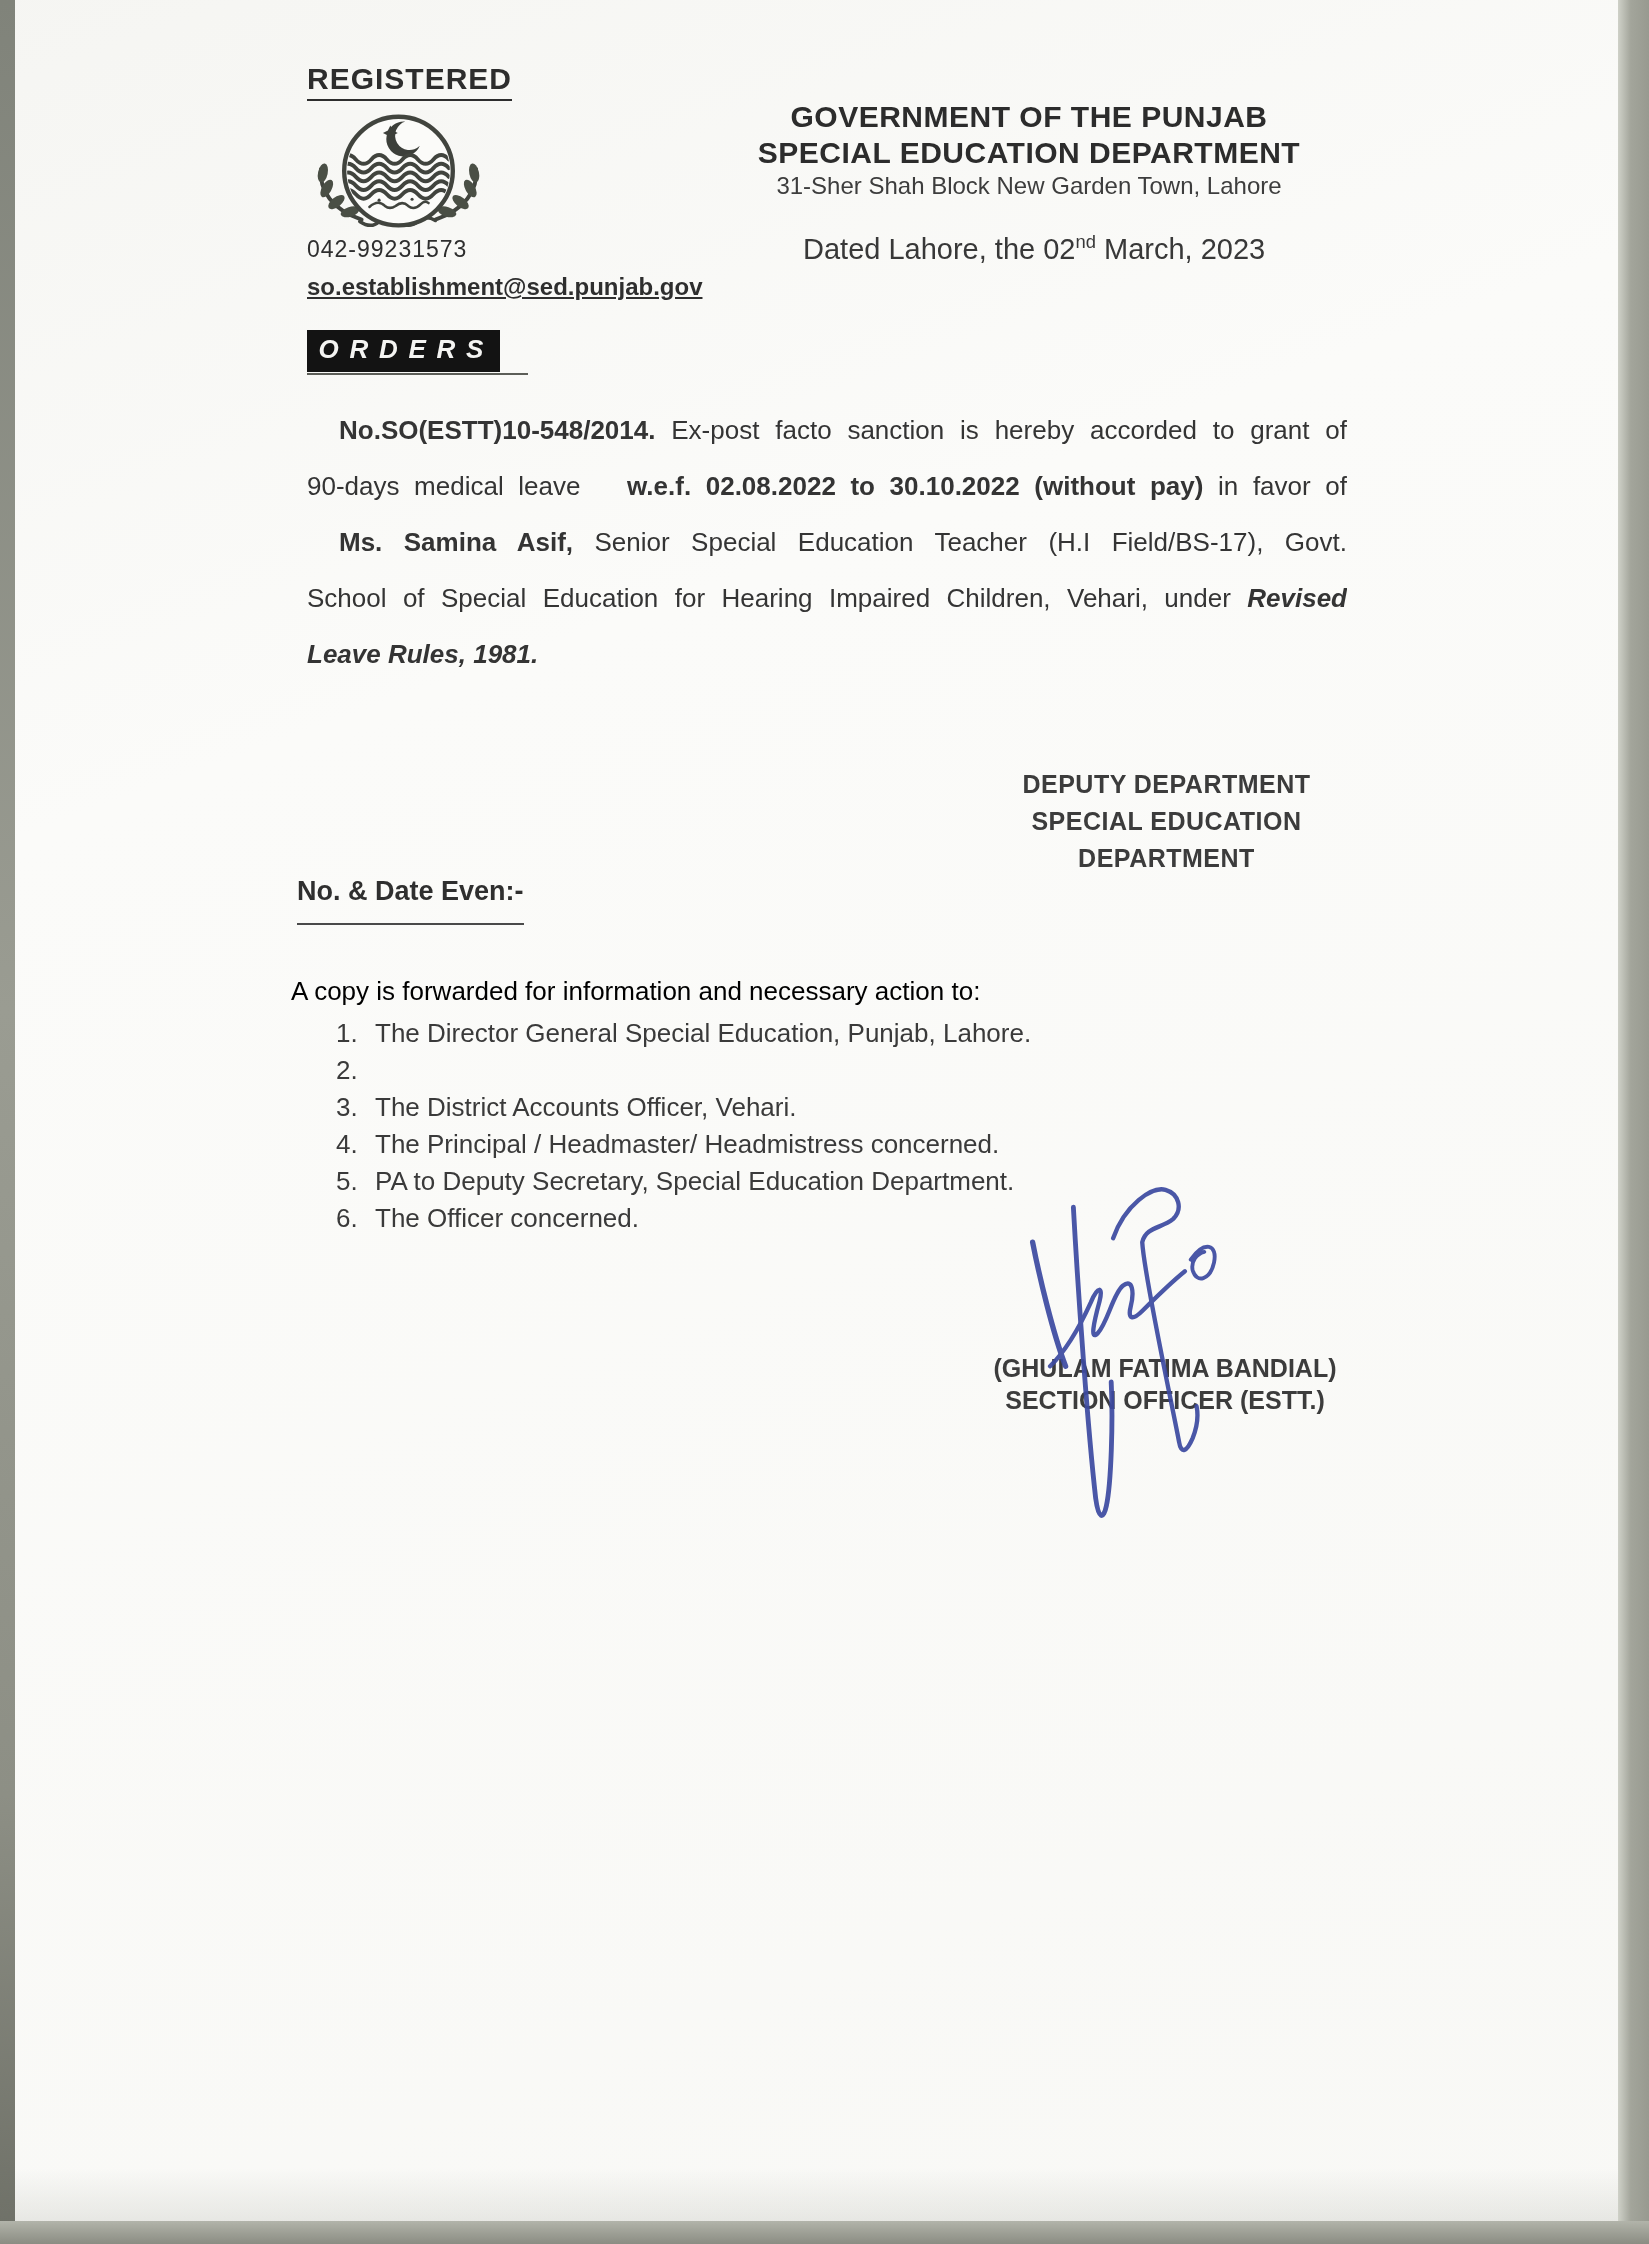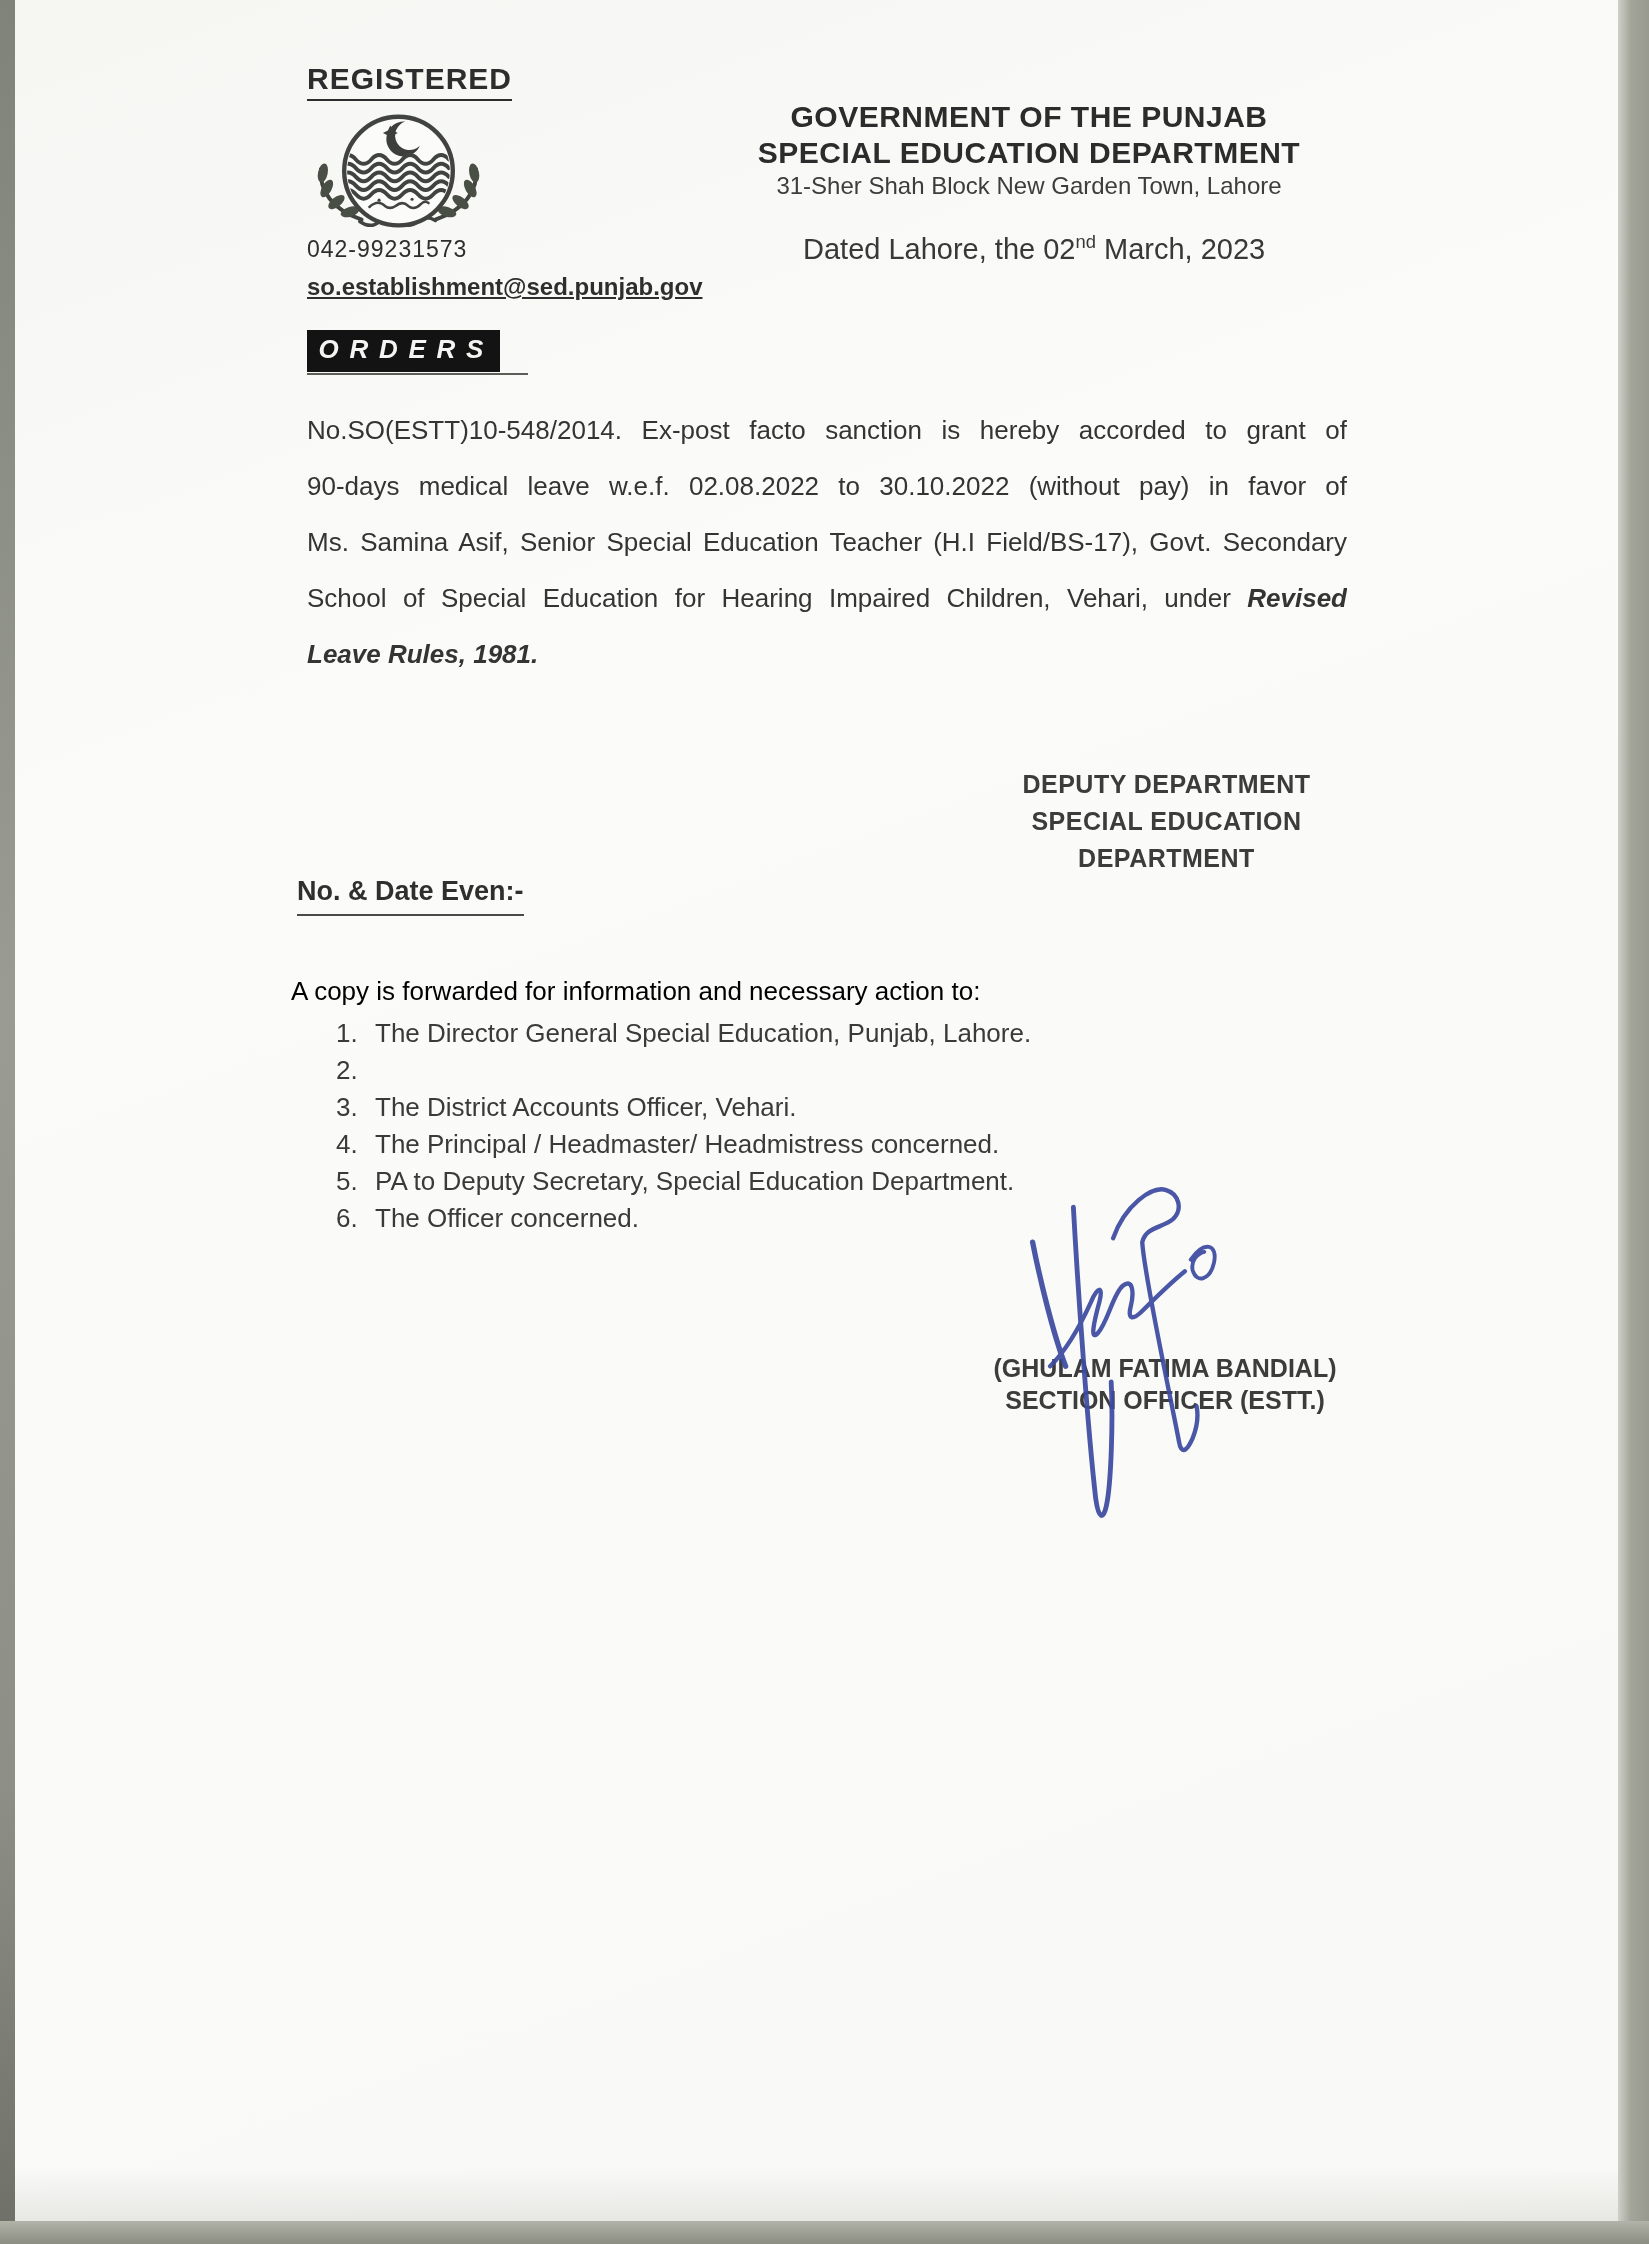--- a/index.html
+++ b/index.html
@@ -67,30 +67,30 @@
     letter-spacing: 10.7px;
     padding: 3.9px 5.8px 6.8px 11.6px;
     display: inline-block;
   }
   .orders-underline { left: 307px; top: 373px; width: 221px; height: 1.9px; background: #5c5e58; }
 
   
   .body-par { left: 307px; top: 402px; width: 1040px; font-size: 26px; color: #343434; }
   .body-par .ln { height: 56px; line-height: 56px; white-space: nowrap; }
   .body-par .just { white-space: normal; text-align: justify; text-align-last: justify; height: 56px; line-height: 56px; overflow: hidden; }
-  .b { font-weight: normal; }
+  .b { font-weight: bold; margin-left: 32px; }
   .bi { font-weight: bold; font-style: italic; }
 
   
   .dep-block { left: 1004px; top: 766px; width: 325px; text-align: center;
     font-size: 25px; font-weight: bold; color: #3c3c3c; line-height: 37px; letter-spacing: 0.5px; }
 
   
   .no-date { left: 297px; top: 876px; font-size: 27px; font-weight: bold; color: #2f2f2f;
-    border-bottom: 2.9px solid #4a4a4a; padding-bottom: 7px; display: inline-block; }
+    border-bottom: 2.9px solid #4a4a4a; padding-bottom: 16px; display: inline-block; }
   .copy-intro { left: 291px; top: 976px; font-size: 26px; color: #000000; }
   .dist-list { left: 336px; top: 1015px; font-size: 26px; color: #3a3a3a; }
   .dist-list .li { display: flex; line-height: 37px; }
   .dist-list .num { width: 39px; }
 
   
   .sig-name-block { left: 961px; top: 1352px; width: 408px; text-align: center;
     font-size: 25px; font-weight: bold; color: #3c3c3c; line-height: 32px; }
   .signature { left: 988px; top: 1176px; z-index: 5; }
 </style>

